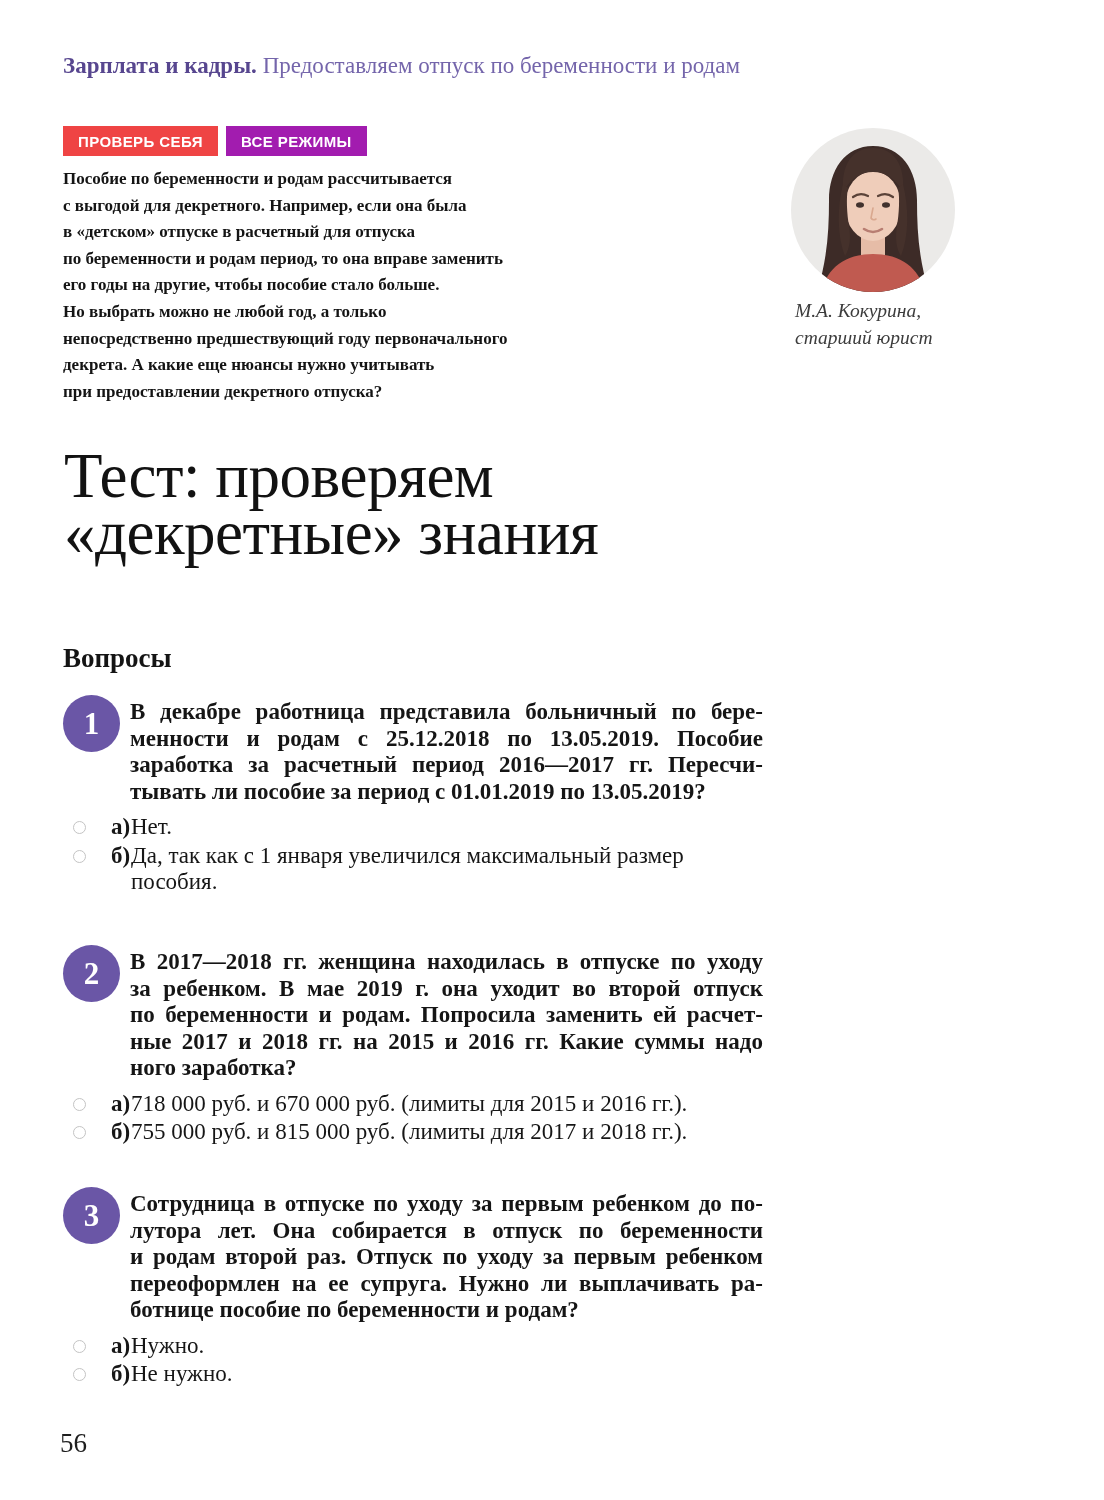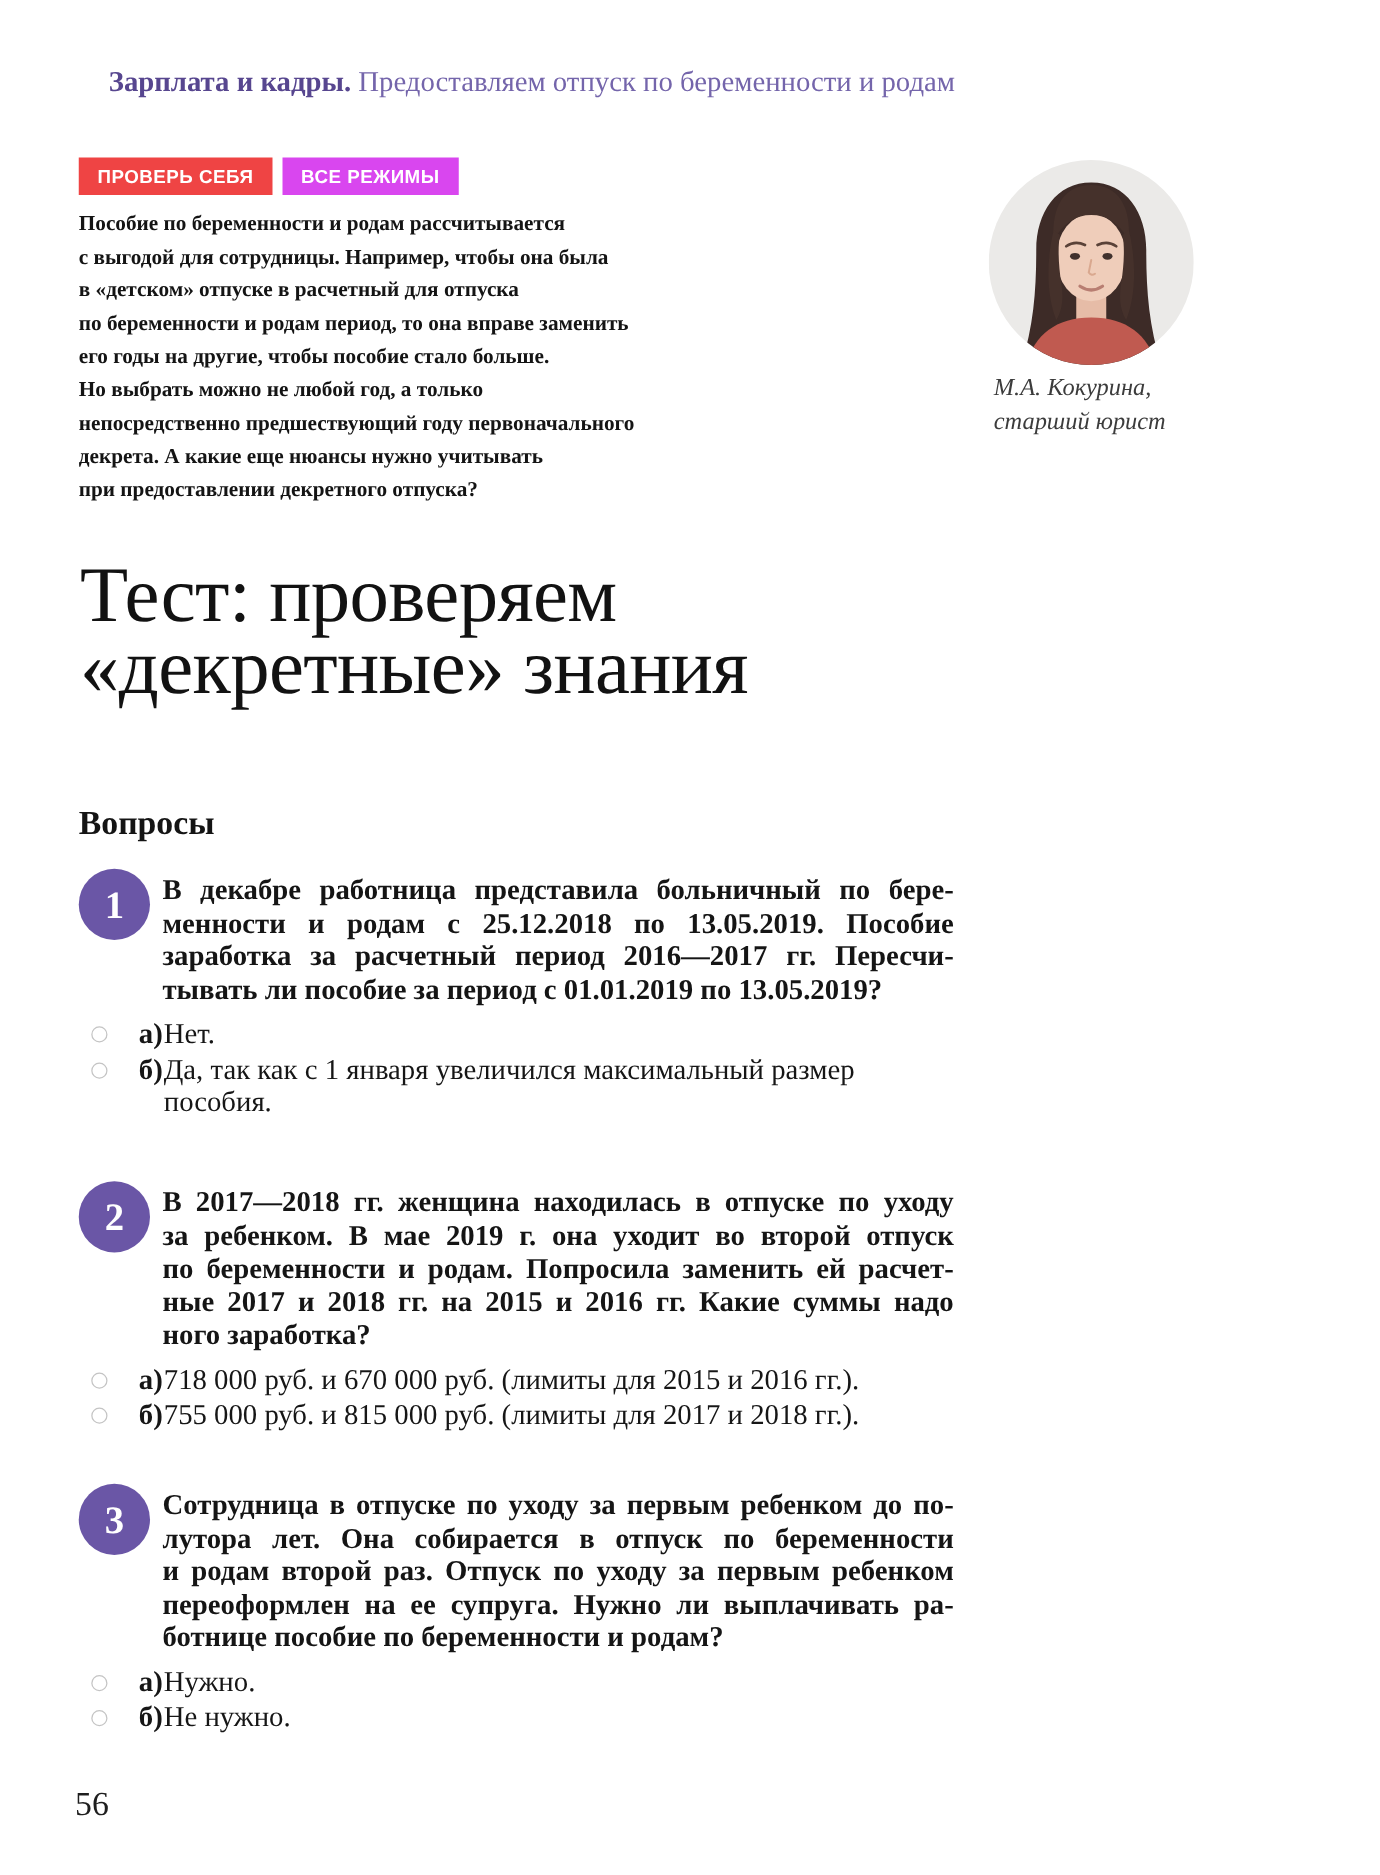--- a/index.html
+++ b/index.html
@@ -1,29 +1,29 @@
 <!DOCTYPE html>
 <html><head>
 <meta charset="utf-8">
 <style>
   html,body{margin:0;padding:0;background:#ffffff;}
   body{width:1104px;height:1500px;position:relative;font-family:"Liberation Serif","DejaVu Serif",serif;color:#161616;}
   .page{position:absolute;left:0;top:0;width:1104px;height:1500px;background:#ffffff;overflow:hidden;}
 
   
-  .kicker{position:absolute;left:63px;top:52px;font-size:23px;line-height:28px;white-space:nowrap;margin-left:24px;}
+  .kicker{position:absolute;left:63px;top:52px;font-size:23px;line-height:28px;white-space:nowrap;}
   .kicker .kb{font-weight:bold;color:#57468f;}
   .kicker .kr{color:#7465ab;}
 
   
   .badges{position:absolute;left:63px;top:126px;display:flex;gap:8px;}
   .badge{height:30px;line-height:31px;padding:0 15px;font-family:"Liberation Sans","DejaVu Sans",sans-serif;
          font-weight:bold;font-size:15px;letter-spacing:.4px;color:#ffffff;white-space:nowrap;}
   .badge-red{background:#ef4444;}
-  .badge-purple{background:#d946ef;}
+  .badge-purple{background:#a21caf;}
 
   
   .intro{position:absolute;left:63px;top:166px;width:712px;font-weight:bold;font-size:17px;line-height:26.6px;color:#141414;}
 
   
   .photo-wrap{position:absolute;left:791px;top:128px;width:164px;height:164px;}
   .photo-wrap svg{display:block;}
   .caption{position:absolute;left:795px;top:297px;font-style:italic;font-size:19.5px;line-height:27px;color:#3c3c3c;}
 
   
@@ -56,21 +56,21 @@
     <span class="kr">Предоставляем отпуск по беременности и родам</span>
   </header>
 
   <div class="badges">
     <span class="badge badge-red">ПРОВЕРЬ СЕБЯ</span>
     <span class="badge badge-purple">ВСЕ РЕЖИМЫ</span>
   </div>
 
   <div class="intro">
       <div>Пособие по беременности и родам рассчитывается</div>
-      <div>с выгодой для сотрудницы. Например, чтобы она была</div>
+      <div>с выгодой для декретного. Например, если она была</div>
       <div>в «детском» отпуске в расчетный для отпуска</div>
       <div>по беременности и родам период, то она вправе заменить</div>
       <div>его годы на другие, чтобы пособие стало больше.</div>
       <div>Но выбрать можно не любой год, а только</div>
       <div>непосредственно предшествующий году первоначального</div>
       <div>декрета. А какие еще нюансы нужно учитывать</div>
       <div>при предоставлении декретного отпуска?</div>
     </div>
 
   <div class="photo-wrap">

